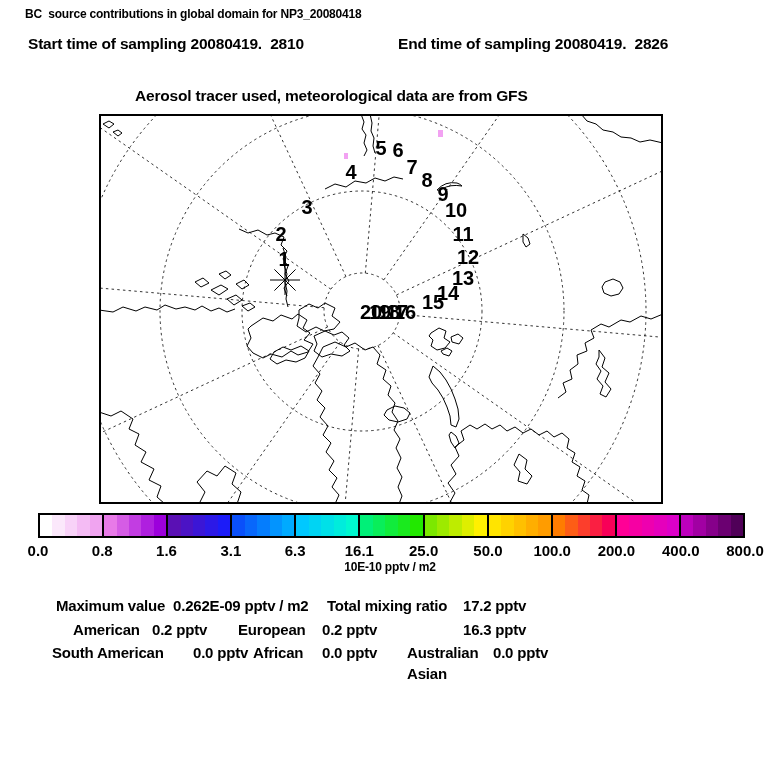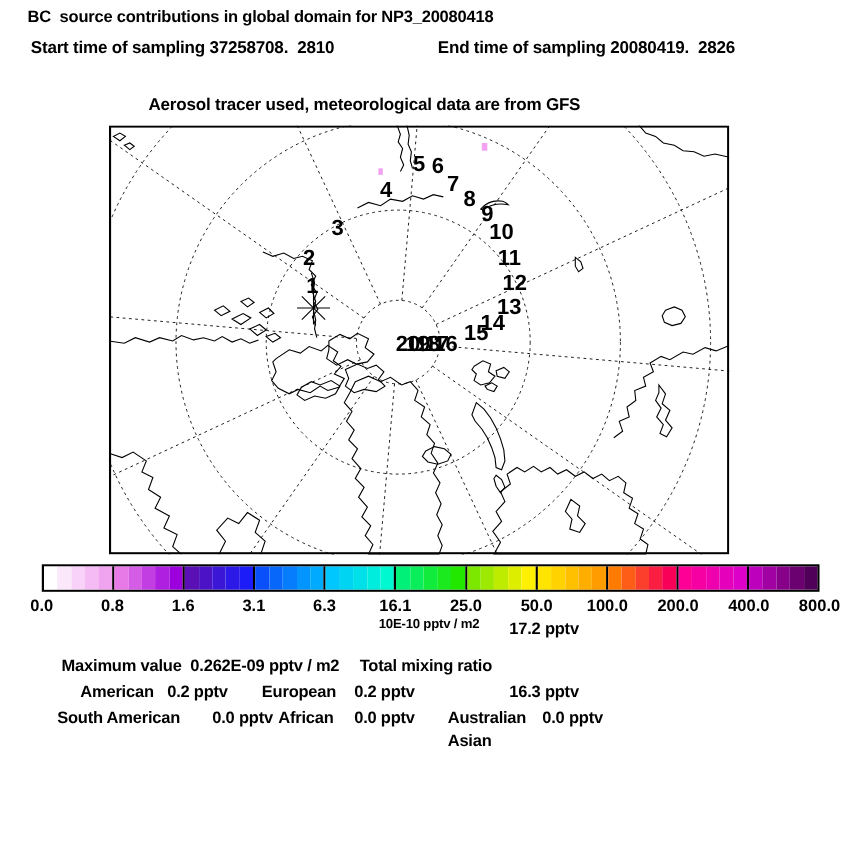--- a/index.html
+++ b/index.html
@@ -1,41 +1,41 @@
 <!DOCTYPE html>
 <html><head>
 <meta charset="utf-8">
 <style>
   html,body{margin:0;padding:0;background:#fff;}
   #screen{
     position:relative;width:768px;height:768px;background:#ffffff;overflow:hidden;
     font-family:"Liberation Sans",sans-serif;font-weight:bold;color:#000;
   }
   .abs{position:absolute;white-space:pre;letter-spacing:-0.2px;}
-  .title{font-size:15px;}
+  .title{font-size:12px;}
   .sub{font-size:15.5px;}
   #map-box{position:absolute;left:99px;top:114px;width:564px;height:390px;}
   #colorbar{
     position:absolute;left:38px;top:513px;width:707px;height:25px;
     border:2px solid #000;box-sizing:border-box;display:flex;background:#fff;
   }
   .cb-seg{flex:1 1 0;display:flex;}
   .cb-seg + .cb-seg{border-left:2px solid #000;}
   .cb-cell{flex:1 1 0;}
   .tick{position:absolute;top:542px;transform:translateX(-50%);font-size:15px;white-space:pre;}
   .stat-token{position:absolute;font-size:15px;white-space:pre;letter-spacing:-0.2px;}
 </style>
 </head>
 <body>
 
 <div id="screen">
 
   <div class="abs title" style="left:25px;top:7px;">BC  source contributions in global domain for NP3_20080418</div>
 
-  <div class="abs sub" style="left:28px;top:35px;">Start time of sampling 37258708.  2810</div>
+  <div class="abs sub" style="left:28px;top:35px;">Start time of sampling 20080419.  2810</div>
   <div class="abs sub" style="left:398px;top:35px;">End time of sampling 20080419.  2826</div>
 
 
   <div class="abs sub" style="left:135px;top:87px;">Aerosol tracer used, meteorological data are from GFS</div>
 
   <svg id="map-box" viewBox="0 0 564 390">
     <g id="graticule">
         <circle cx="263" cy="197" r="38" fill="none" stroke="#000" stroke-width="0.8" stroke-dasharray="2.5,3.2"></circle>
         <circle cx="263" cy="197" r="120" fill="none" stroke="#000" stroke-width="0.8" stroke-dasharray="2.5,3.2"></circle>
         <circle cx="263" cy="197" r="202" fill="none" stroke="#000" stroke-width="0.8" stroke-dasharray="2.5,3.2"></circle>
@@ -208,21 +208,21 @@
       <span class="tick" style="left: 616.455px;">200.0</span>
       <span class="tick" style="left: 680.727px;">400.0</span>
       <span class="tick" style="left: 745px;">800.0</span>
     </div>
 
   <div class="abs" style="left:390px;top:560px;transform:translateX(-50%);font-size:12px;">10E-10 pptv / m2</div>
 
   <div id="stats">
       <span class="stat-token" style="left: 56px; top: 597px;">Maximum value  0.262E-09 pptv / m2</span>
       <span class="stat-token" style="left: 327px; top: 597px;">Total mixing ratio</span>
-      <span class="stat-token" style="left: 463px; top: 563px;">17.2 pptv</span>
+      <span class="stat-token" style="left: 463px; top: 597px;">17.2 pptv</span>
       <span class="stat-token" style="left: 73px; top: 621px;">American</span>
       <span class="stat-token" style="left: 152px; top: 621px;">0.2 pptv</span>
       <span class="stat-token" style="left: 238px; top: 621px;">European</span>
       <span class="stat-token" style="left: 322px; top: 621px;">0.2 pptv</span>
       <span class="stat-token" style="left: 407px; top: 621px; margin-top: 44px;">Asian</span>
       <span class="stat-token" style="left: 463px; top: 621px;">16.3 pptv</span>
       <span class="stat-token" style="left: 52px; top: 644px;">South American</span>
       <span class="stat-token" style="left: 193px; top: 644px;">0.0 pptv</span>
       <span class="stat-token" style="left: 253px; top: 644px;">African</span>
       <span class="stat-token" style="left: 322px; top: 644px;">0.0 pptv</span>

